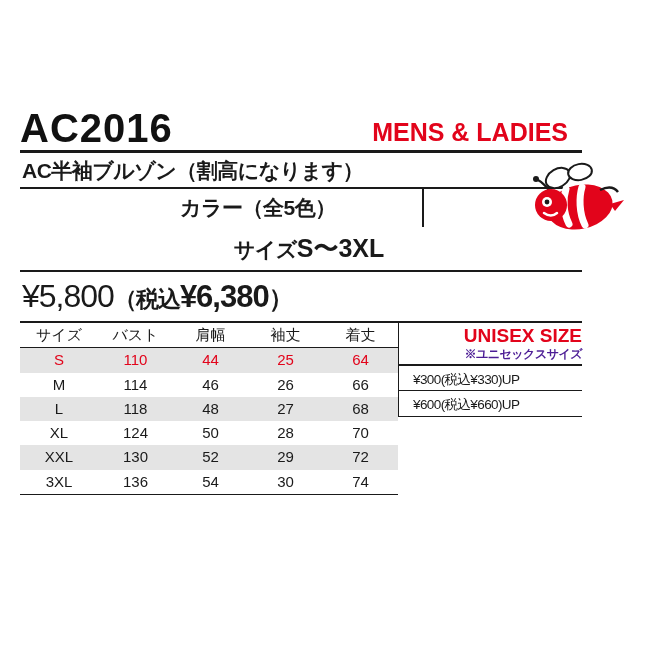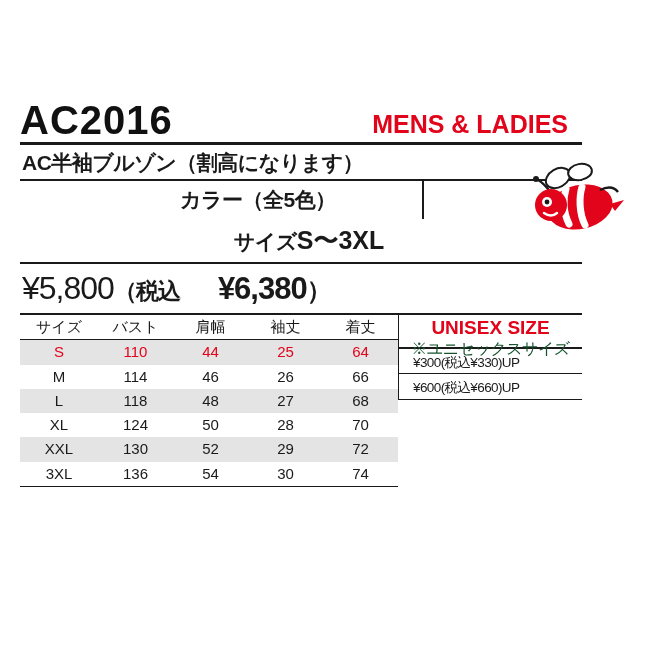--- a/index.html
+++ b/index.html
@@ -16,21 +16,21 @@
   }
   .page {
     position: relative;
     width: 650px;
     height: 650px;
     box-sizing: border-box;
   }
   .sheet {
     position: absolute;
     left: 20px;
-    top: 100px;
+    top: 108px;
     width: 562px;
   }
 
   
   .hdr {
     display: flex;
     align-items: flex-end;
     justify-content: space-between;
     border-bottom: 3px solid #1a1a1a;
     padding-bottom: 2px;
@@ -105,21 +105,20 @@
   }
   .price-tax-label {
     font-size: 23px;
     font-weight: bold;
     letter-spacing: -1px;
   }
   .price-tax {
     font-size: 31px;
     font-weight: bold;
     letter-spacing: -1px;
-    margin-left: 38px;
   }
   .paren {
     font-size: 25px;
     font-weight: bold;
   }
 
   
   .tbl-wrap {
     display: flex;
     margin-top: 0;
@@ -156,36 +155,36 @@
 
   
   .right {
     width: 184px;
     box-sizing: border-box;
     position: relative;
   }
   .unisex-box {
     border-left: 1px solid #1a1a1a;
     border-bottom: 1px solid #1a1a1a;
-    text-align: center;
+    text-align: right;
     padding: 3px 0 4px 0;
-    height: 33px;
+    height: 42px;
     box-sizing: border-box;
   }
   .unisex-title {
     color: #e2041b;
     font-weight: bold;
     font-size: 19px;
     letter-spacing: 0px;
     line-height: 1.1;
   }
   .unisex-sub {
-    color: #14532d;
-    font-size: 16px;
-    font-weight: normal;
+    color: #4c1d95;
+    font-size: 12px;
+    font-weight: bold;
     line-height: 1.2;
     letter-spacing: -0.5px;
   }
   .note {
     font-size: 14px;
     line-height: 1.35;
     padding: 14px 0 0 6px;
     text-align: left;
     height: 92px;
     box-sizing: border-box;

